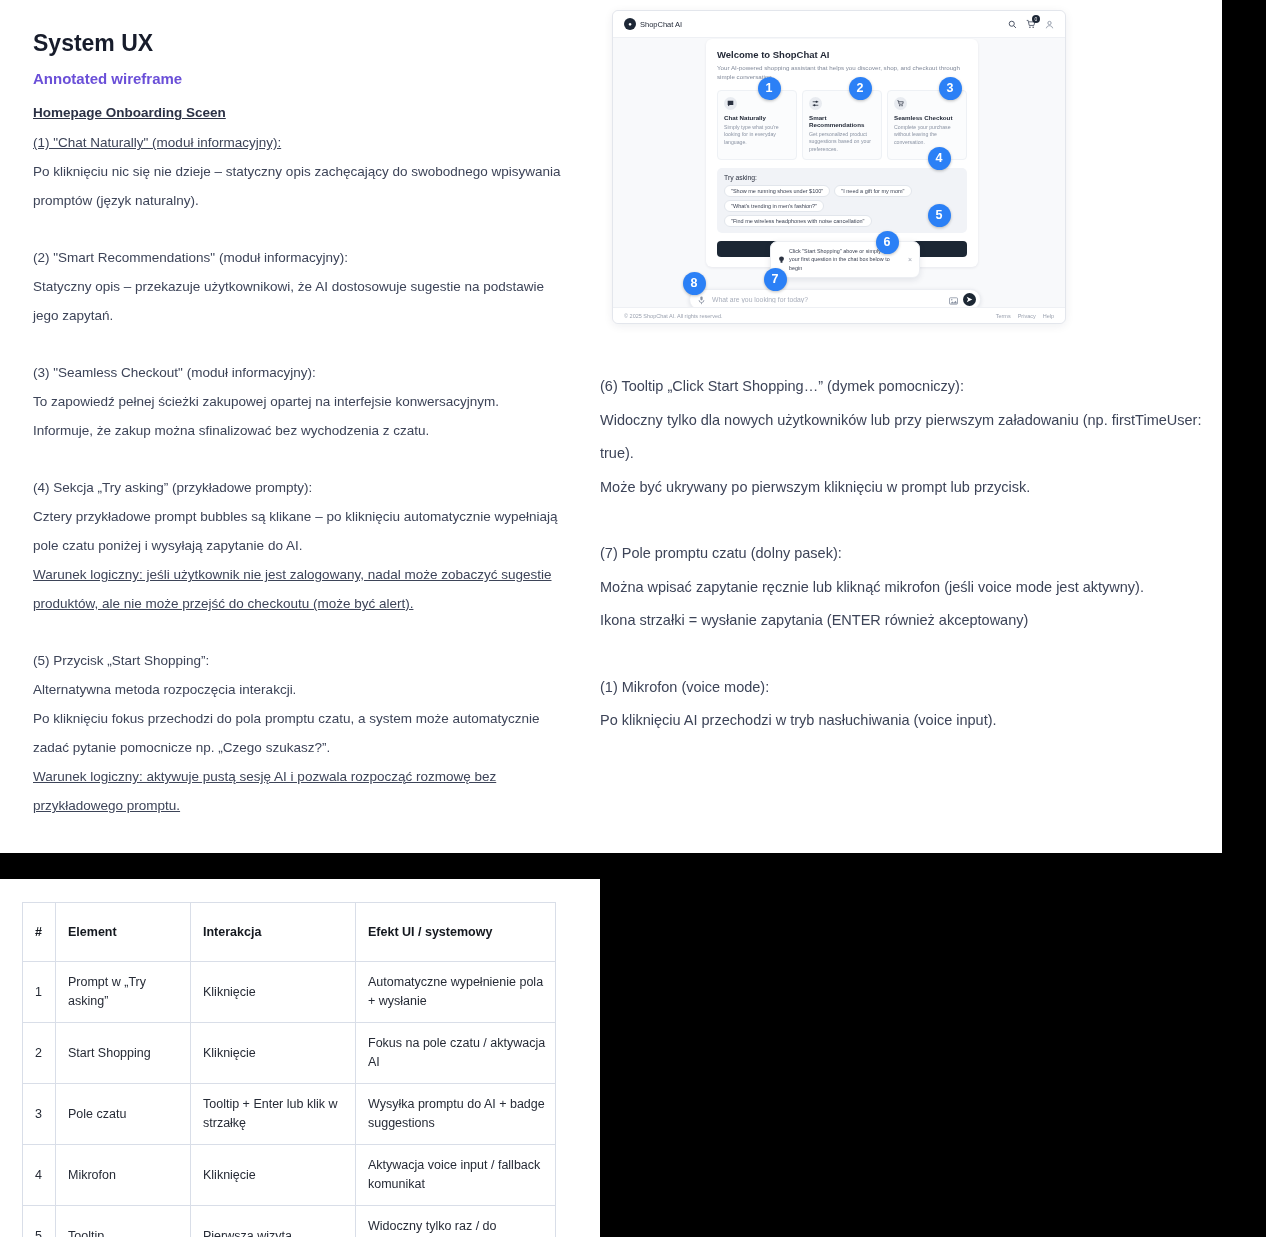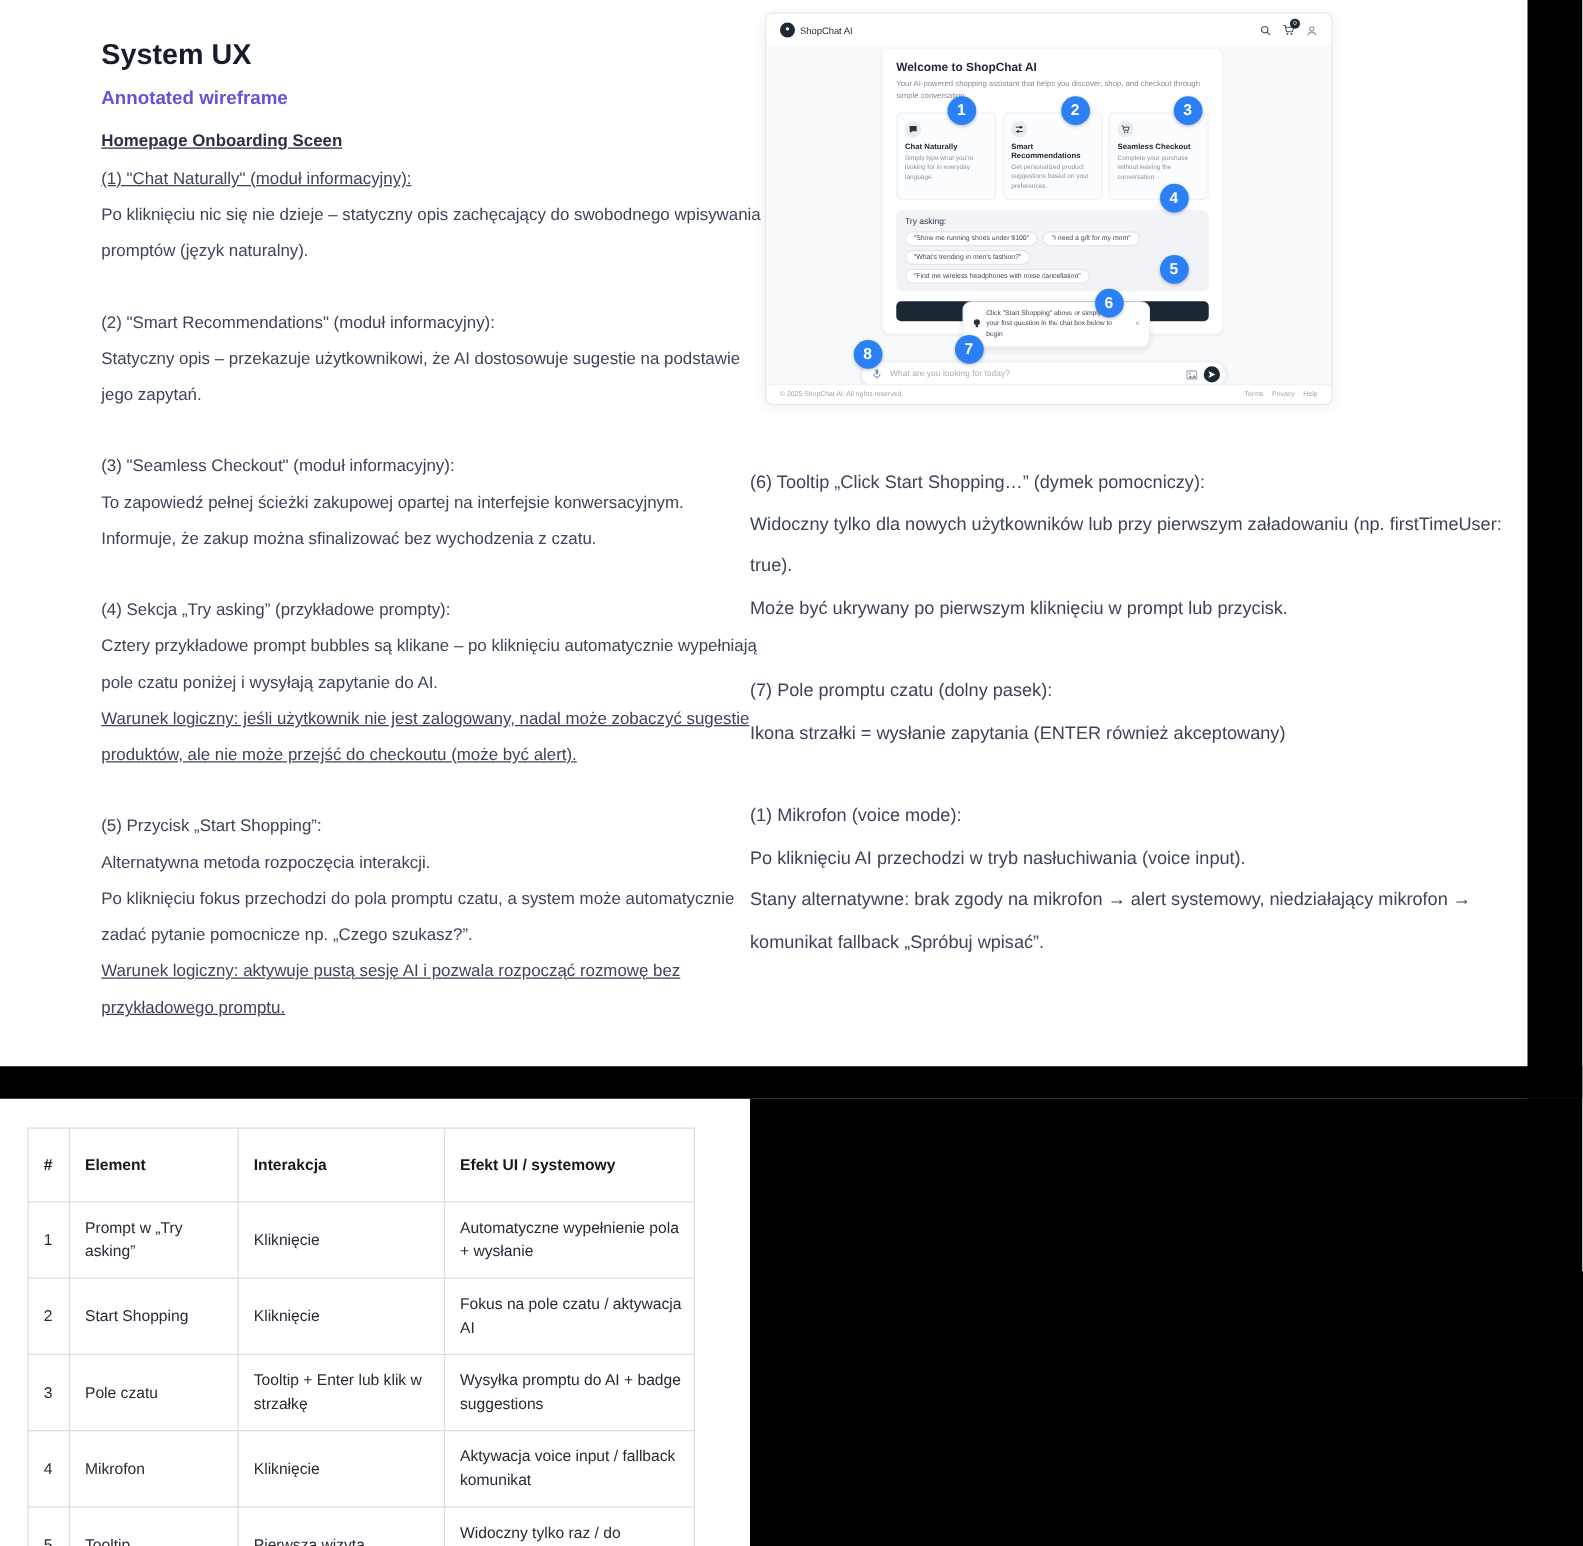--- a/index.html
+++ b/index.html
@@ -7,21 +7,21 @@
     width:1266px;height:1237px;position:relative;background:#ffffff;overflow:hidden;
     font-family:"Liberation Sans", sans-serif;color:#3d4458;
   }
   
   .blk{position:absolute;background:#000;}
   #blk-band{left:0;top:853px;width:1266px;height:26px;}
   #blk-bottom{left:600px;top:879px;width:666px;height:358px;}
   #blk-right{left:1222px;top:0;width:44px;height:879px;}
 
   
-  .doc-left{position:absolute;left:33px;top:30px;width:535px;margin-left:48px;}
+  .doc-left{position:absolute;left:33px;top:30px;width:535px;}
   .doc-left h1{font-size:23px;font-weight:bold;color:#171c2b;margin:0 0 13px;}
   .doc-sub{font-size:15px;font-weight:bold;color:#6a4fd8;margin:0 0 18px;}
   .doc-h3{font-size:13.5px;font-weight:bold;color:#2b3145;text-decoration:underline;margin:0 0 8px;}
   .doc-left p,.doc-right p{margin:0;}
   .sec p{font-size:13.5px;line-height:29px;color:#3d4458;}
   .sec{margin:0;}
   .sec + .sec{margin-top:28px;}
   .u{text-decoration:underline;}
 
   
@@ -124,26 +124,26 @@
 </div>
 
 <div class="doc-right">
   <div class="sec">
     <p>(6) Tooltip „Click Start Shopping…” (dymek pomocniczy):</p>
     <p>Widoczny tylko dla nowych użytkowników lub przy pierwszym załadowaniu (np. firstTimeUser: true).</p>
     <p>Może być ukrywany po pierwszym kliknięciu w prompt lub przycisk.</p>
   </div>
   <div class="sec">
     <p>(7) Pole promptu czatu (dolny pasek):</p>
+    <p>Można wpisać zapytanie ręcznie lub kliknąć mikrofon (jeśli voice mode jest aktywny).</p>
     <p>Ikona strzałki = wysłanie zapytania (ENTER również akceptowany)</p>
   </div>
   <div class="sec">
     <p>(1) Mikrofon (voice mode):</p>
     <p>Po kliknięciu AI przechodzi w tryb nasłuchiwania (voice input).</p>
-    <p>Stany alternatywne: brak zgody na mikrofon → alert systemowy, niedziałający mikrofon → komunikat fallback „Spróbuj wpisać”.</p>
   </div>
 </div>
 
 <div class="wf">
 
   <div class="wf-header">
     <div class="wf-logo">
       <span class="dot">●</span>
       <span class="name">ShopChat AI</span>
     </div>

